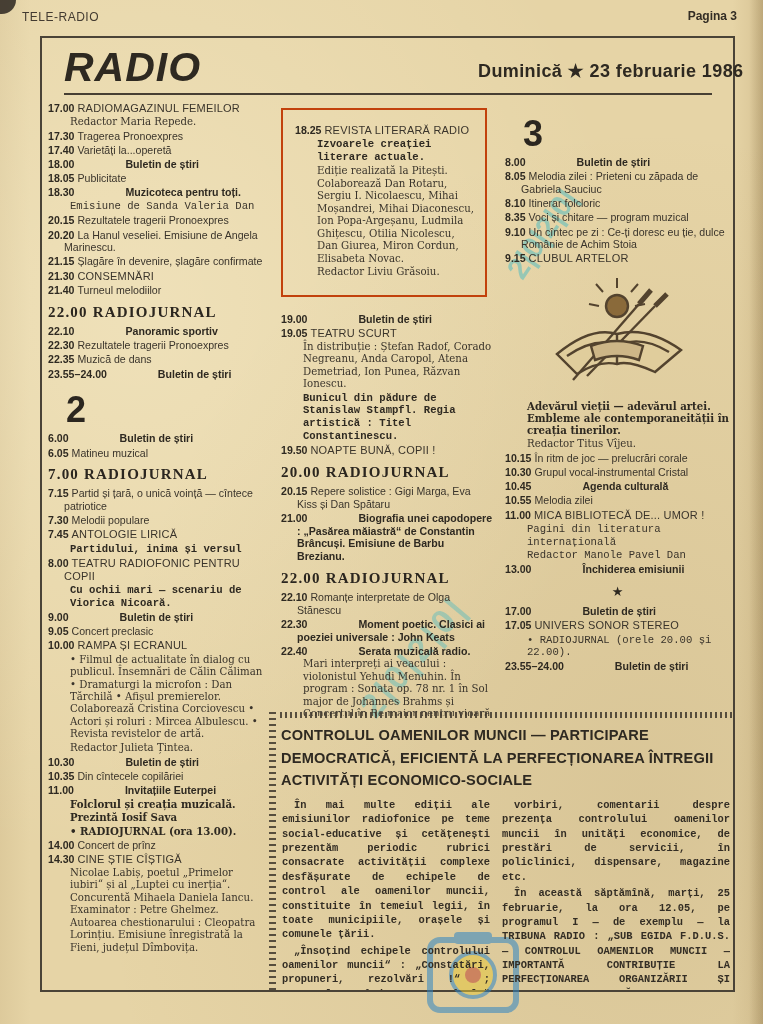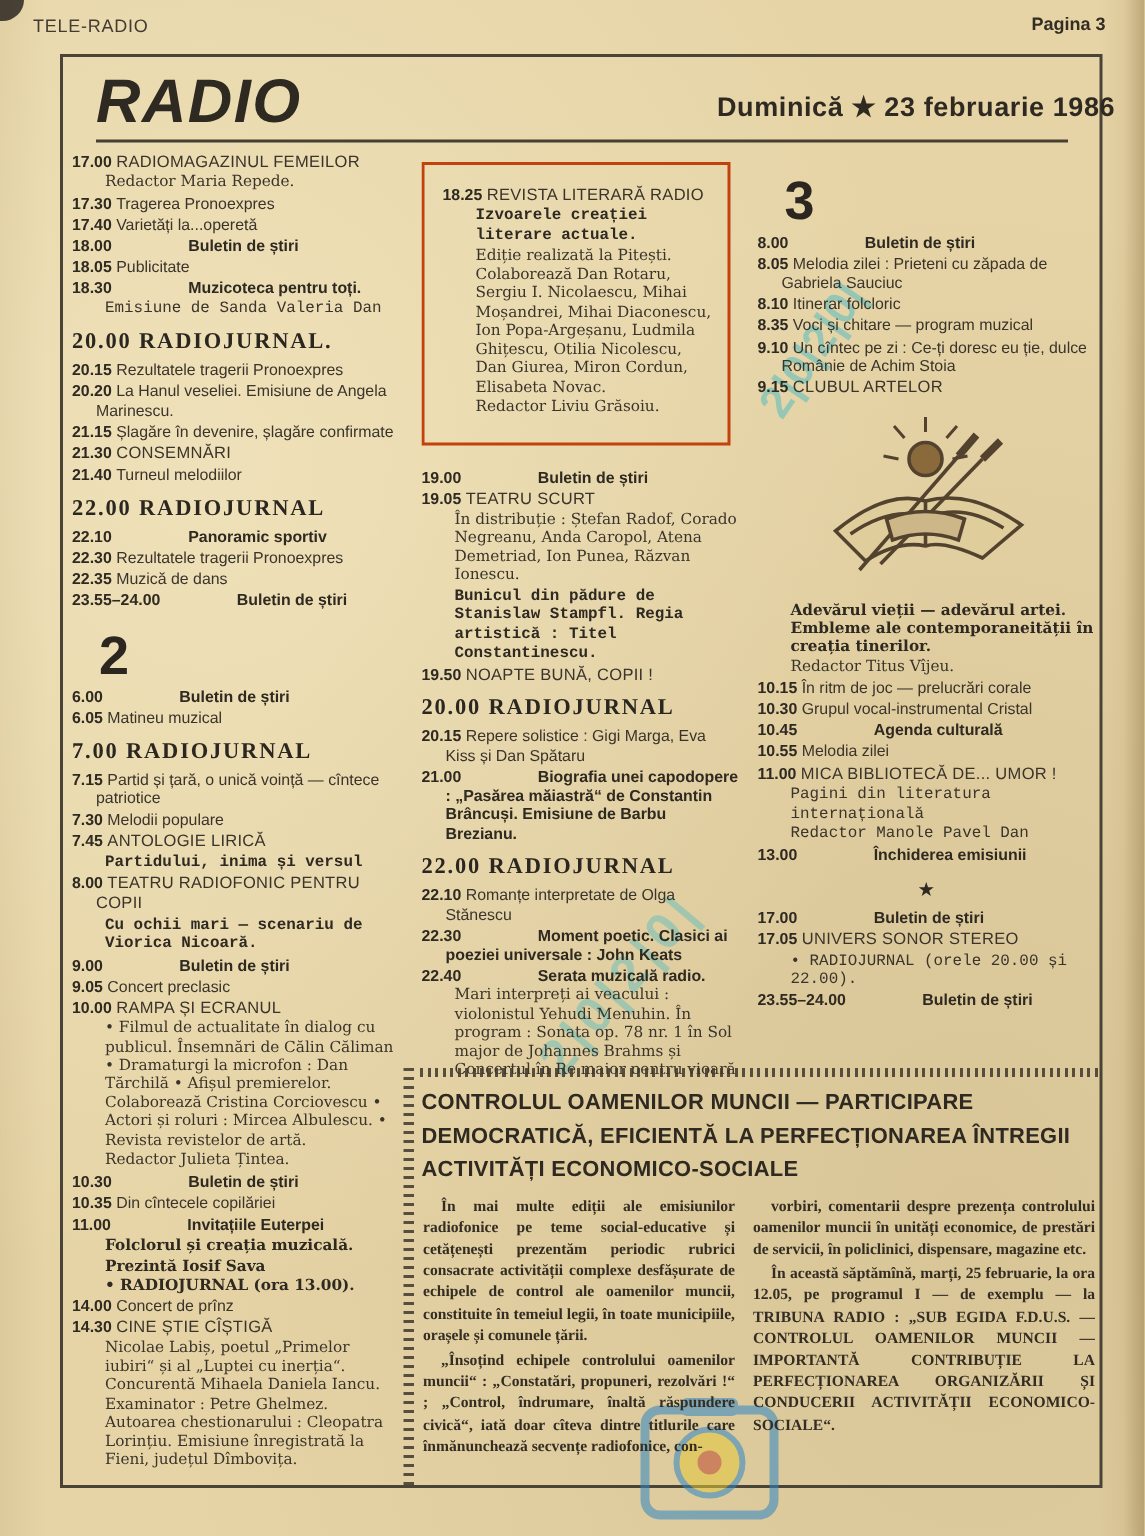--- a/index.html
+++ b/index.html
@@ -42,21 +42,21 @@
   .section-num{font-size:36px;font-weight:bold;color:#2b261f;margin:12px 0 4px 2px;text-indent:0;line-height:1;}
   .star-sep{text-align:center;font-size:13px;margin:8px 0 6px;color:#2e2921;}
   .feature-box{border:2px solid #c2410c;padding:12px 9px 14px 12px;margin:8px 6px 16px 0;}
   .feature-box .entry{margin:2px 0;}
   .art-wrap{margin:10px auto 12px;width:150px;}
 
   .dash-h{left:280px;top:712px;width:452px;height:6px;background:repeating-linear-gradient(90deg,#3e372c 0 2px,transparent 2px 5px);opacity:.85;}
   .dash-v{left:269px;top:712px;width:7px;height:278px;background:repeating-linear-gradient(0deg,#3e372c 0 2px,transparent 2px 6px);opacity:.85;}
 
   .article-title{left:281px;top:724px;width:452px;font-size:14.6px;font-weight:bold;text-align:left;line-height:1.55;color:#2e2921;letter-spacing:.2px;}
-  .article-col{top:798px;height:192px;overflow:hidden;font-family:Liberation Serif, serif;font-weight:bold;font-size:10.4px;line-height:1.38;text-align:justify;color:#332d24;}
+  .article-col{top:798px;height:192px;overflow:hidden;font-family:Liberation Mono, monospace;font-weight:bold;font-size:10.4px;line-height:1.38;text-align:justify;color:#332d24;}
   .article-left{left:282px;width:208px;}
   .article-right{left:502px;width:228px;}
   .article-col p{margin:0 0 2px;text-indent:12px;}
 
   .wm{color:#2ab6c8;opacity:.42;font-weight:bold;pointer-events:none;white-space:nowrap;}
   .wm1{left:500px;top:266px;font-size:30px;transform:rotate(-56deg);transform-origin:left top;}
   .wm2{left:352px;top:700px;font-size:34px;transform:rotate(-50deg);transform-origin:left top;letter-spacing:4px;opacity:.34;}
   .stamp{left:424px;top:930px;opacity:.55;}
 </style>
 </head>
@@ -82,21 +82,20 @@
   <rect x="30" y="2" width="38" height="12" rx="4" fill="#2f86c4"></rect>
 </svg>
 
 <div class="abs col col1">
     <div class="entry caps"><span class="time">17.00 </span><span class="title">RADIOMAGAZINUL FEMEILOR</span><div class="sub sf">Redactor Maria Repede.</div></div>
     <div class="entry"><span class="time">17.30 </span><span class="title">Tragerea Pronoexpres</span></div>
     <div class="entry"><span class="time">17.40 </span><span class="title">Varietăți la...operetă</span></div>
     <div class="entry bold"><span class="time">18.00 </span><span class="title">Buletin de știri</span></div>
     <div class="entry"><span class="time">18.05 </span><span class="title">Publicitate</span></div>
     <div class="entry bold"><span class="time">18.30 </span><span class="title">Muzicoteca pentru toți.</span><div class="sub">Emisiune de Sanda Valeria Dan</div></div>
-    <div class="entry major"><span class="time">20.00 </span><span class="title">RADIOJURNAL.</span></div>
     <div class="entry"><span class="time">20.15 </span><span class="title">Rezultatele tragerii Pronoexpres</span></div>
     <div class="entry"><span class="time">20.20 </span><span class="title">La Hanul veseliei. Emisiune de Angela Marinescu.</span></div>
     <div class="entry"><span class="time">21.15 </span><span class="title">Șlagăre în devenire, șlagăre confirmate</span></div>
     <div class="entry caps"><span class="time">21.30 </span><span class="title">CONSEMNĂRI</span></div>
     <div class="entry"><span class="time">21.40 </span><span class="title">Turneul melodiilor</span></div>
     <div class="entry major"><span class="time">22.00 </span><span class="title">RADIOJURNAL</span></div>
     <div class="entry bold"><span class="time">22.10 </span><span class="title">Panoramic sportiv</span></div>
     <div class="entry"><span class="time">22.30 </span><span class="title">Rezultatele tragerii Pronoexpres</span></div>
     <div class="entry"><span class="time">22.35 </span><span class="title">Muzică de dans</span></div>
     <div class="entry bold"><span class="time">23.55–24.00 </span><span class="title">Buletin de știri</span></div>

